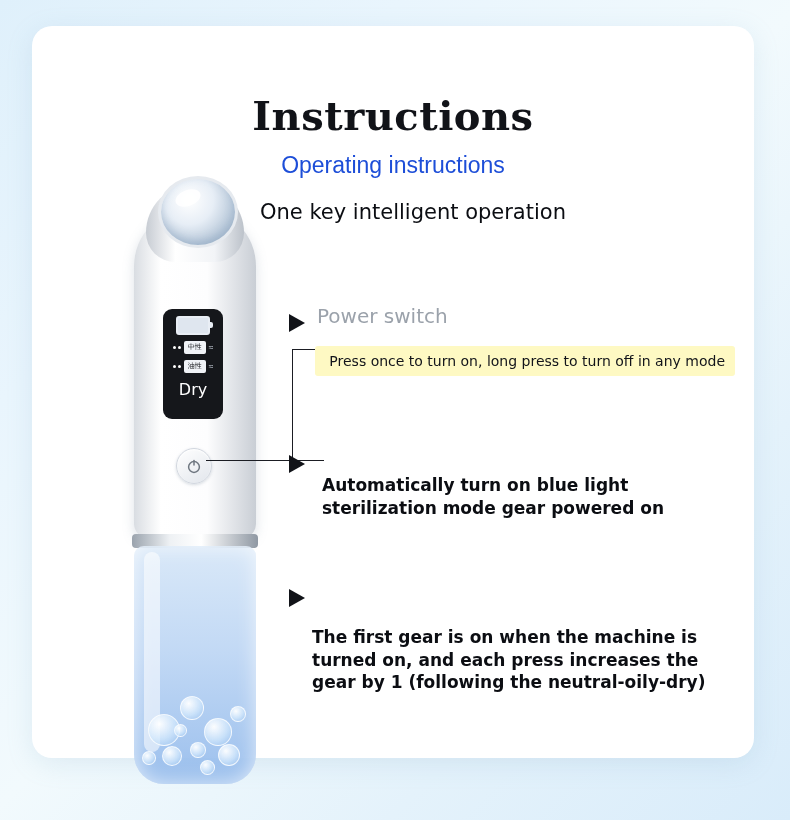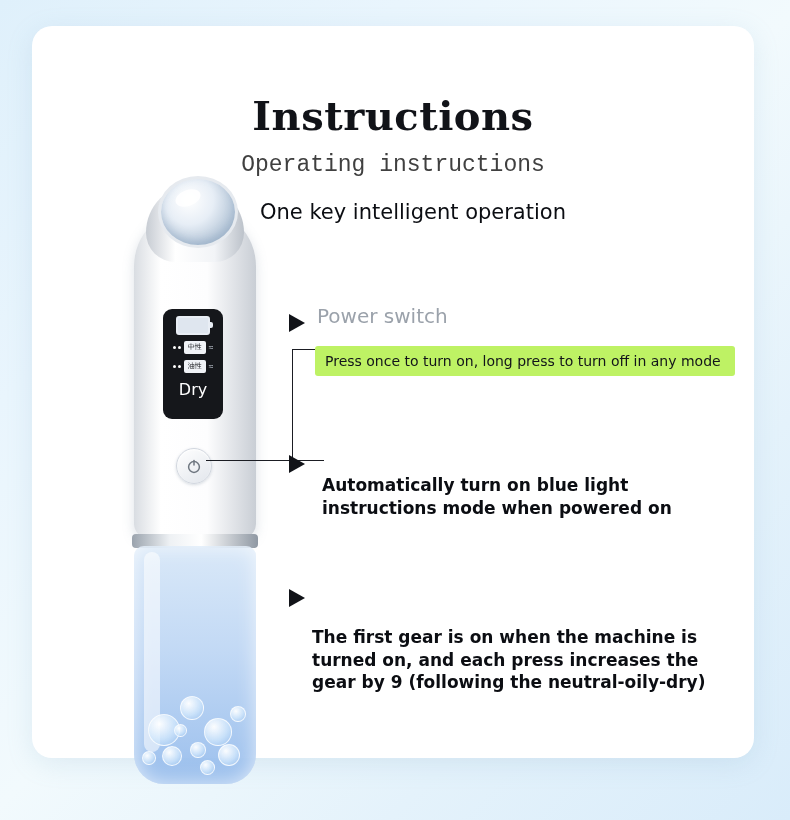--- a/index.html
+++ b/index.html
@@ -39,22 +39,22 @@
     font-size: 40px;
     letter-spacing: 0.5px;
     color: #111318;
   }
   .title-sub {
     position: absolute;
     left: 0; right: 0;
     top: 126px;
     text-align: center;
     font-size: 23px;
-    color: #404040;
-    font-family: Liberation Mono, monospace;
+    color: #1d4ed8;
+    font-family: Liberation Sans, sans-serif;
   }
   .title-third {
     position: absolute;
     left: 228px;
     top: 174px;
     font-size: 21px;
     font-weight: normal;
     color: #0b0d12;
     font-family: "DejaVu Sans", sans-serif;
   }
@@ -232,23 +232,24 @@
     position: absolute;
     font-size: 20px;
     color: #9ba2ab;
     font-family: "DejaVu Sans", sans-serif;
   }
   .callout-note {
     position: absolute;
     font-size: 14px;
     color: #12141a;
     font-family: "DejaVu Sans", sans-serif;
-    background: #bef264;
+    background: #fef9c3;
     padding: 7px 10px;
     border-radius: 3px;
+    text-align: right;
   }
   .callout-text {
     position: absolute;
     font-size: 17px;
     font-weight: bold;
     color: #0b0d12;
     line-height: 1.33;
     font-family: "DejaVu Sans", sans-serif;
   }
   .leader-h {
@@ -326,21 +327,21 @@
     <div class="leader-h" style="left:174px; top:434px; width:118px;"></div>
     <div class="leader-v" style="left:260px; top:323px; height:112px;"></div>
     <div class="leader-h" style="left:260px; top:323px; width:30px;"></div>
 
     <div class="arrow" style="left:257px; top:288px;"></div>
     <div class="callout-heading" style="left:285px; top:278px;text-align:center;">Power switch</div>
     <div class="callout-note" style="left:283px; top:320px; width:400px;">Press once to turn on, long press to turn off in any mode</div>
 
     <div class="arrow" style="left:257px; top:429px;"></div>
     <div class="callout-text" style="left:290px; top:448px; width:360px; white-space: pre-line;">Automatically turn on blue light
-instructions mode when powered on</div>
+sterilization mode gear powered on</div>
 
     <div class="arrow" style="left:257px; top:563px;"></div>
     <div class="callout-text" style="left:280px; top:600px; width:400px; white-space: pre-line;">The first gear is on when the machine is
 turned on, and each press increases the
-gear by 9 (following the neutral-oily-dry)</div>
+gear by 1 (following the neutral-oily-dry)</div>
 
   </div>
 </div>
 
 </body></html>

